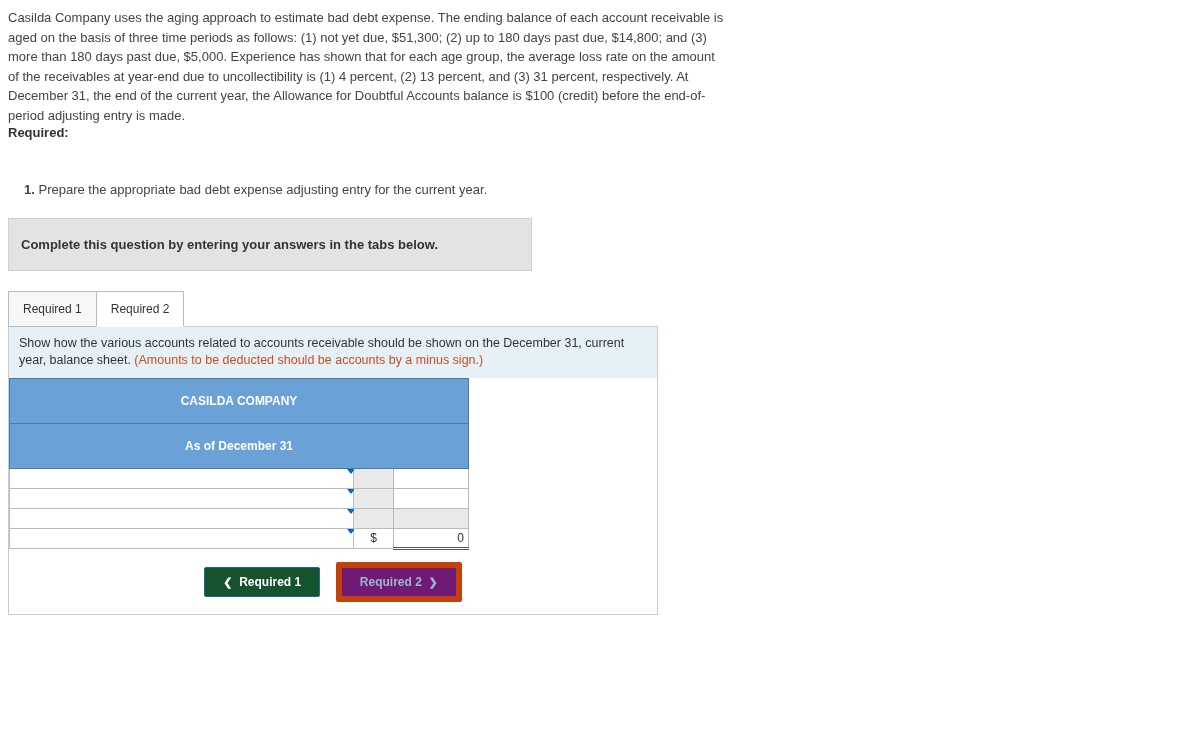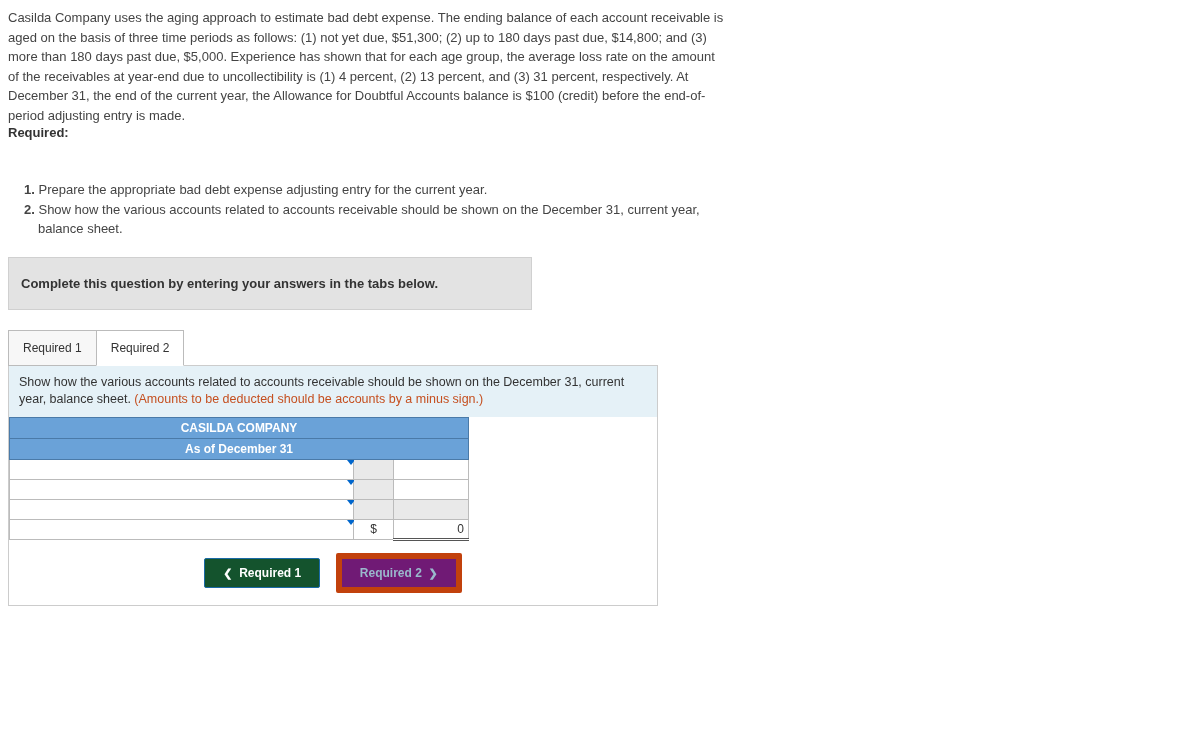--- a/index.html
+++ b/index.html
@@ -85,21 +85,21 @@
     width: 460px;
     margin: 0;
   }
   .balance-table th {
     background: #6aa2d8;
     color: #fff;
     font-weight: bold;
     font-size: 12px;
     text-align: center;
     border: 1px solid #4a7aa8;
-    padding: 3px 4px;
+    padding: 15px 4px;
   }
   .balance-table td {
     border: 1px solid #bbb;
     padding: 0;
     height: 20px;
     background: #fff;
     position: relative;
   }
   .balance-table td.dropdown::after {
     content: "";
@@ -155,21 +155,20 @@
 </style>
 </head>
 <body>
 
 <div class="problem-text">Casilda Company uses the aging approach to estimate bad debt expense. The ending balance of each account receivable is aged on the basis of three time periods as follows: (1) not yet due, $51,300; (2) up to 180 days past due, $14,800; and (3) more than 180 days past due, $5,000. Experience has shown that for each age group, the average loss rate on the amount of the receivables at year-end due to uncollectibility is (1) 4 percent, (2) 13 percent, and (3) 31 percent, respectively. At December 31, the end of the current year, the Allowance for Doubtful Accounts balance is $100 (credit) before the end-of-period adjusting entry is made.</div>
 
 <div class="required-label">Required:</div>
 
 <ol class="required-list">
   <li><span class="num">1.</span><span> Prepare the appropriate bad debt expense adjusting entry for the current year.</span></li>
-  <li><span class="num">2.</span><span> Show how the various accounts related to accounts receivable should be shown on the December 31, current year, balance sheet.</span></li>
 </ol>
 
 <div class="complete-banner">Complete this question by entering your answers in the tabs below.</div>
 
 <div class="tabs">
   <div class="tab inactive">Required 1</div>
   <div class="tab active">Required 2</div>
 </div>
 
 <div class="tab-panel">

